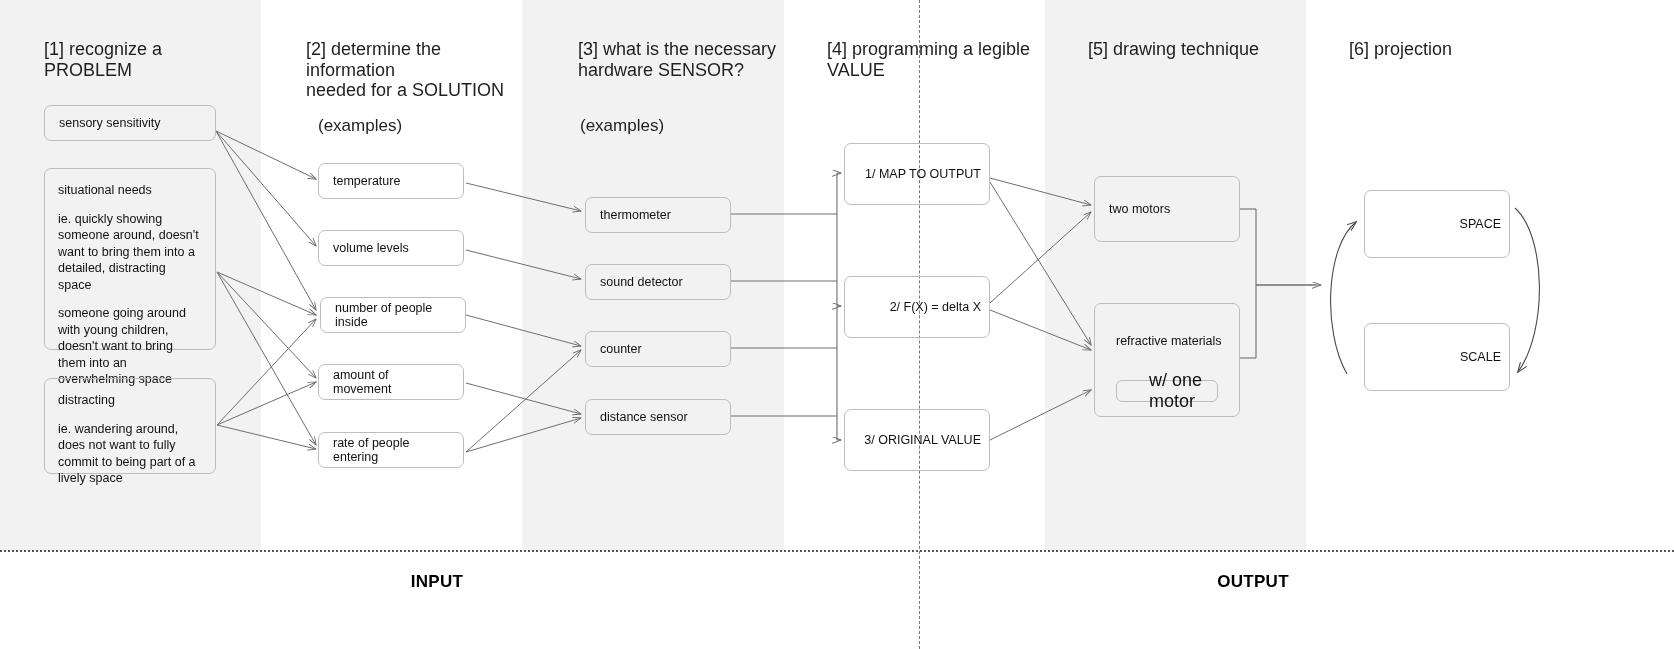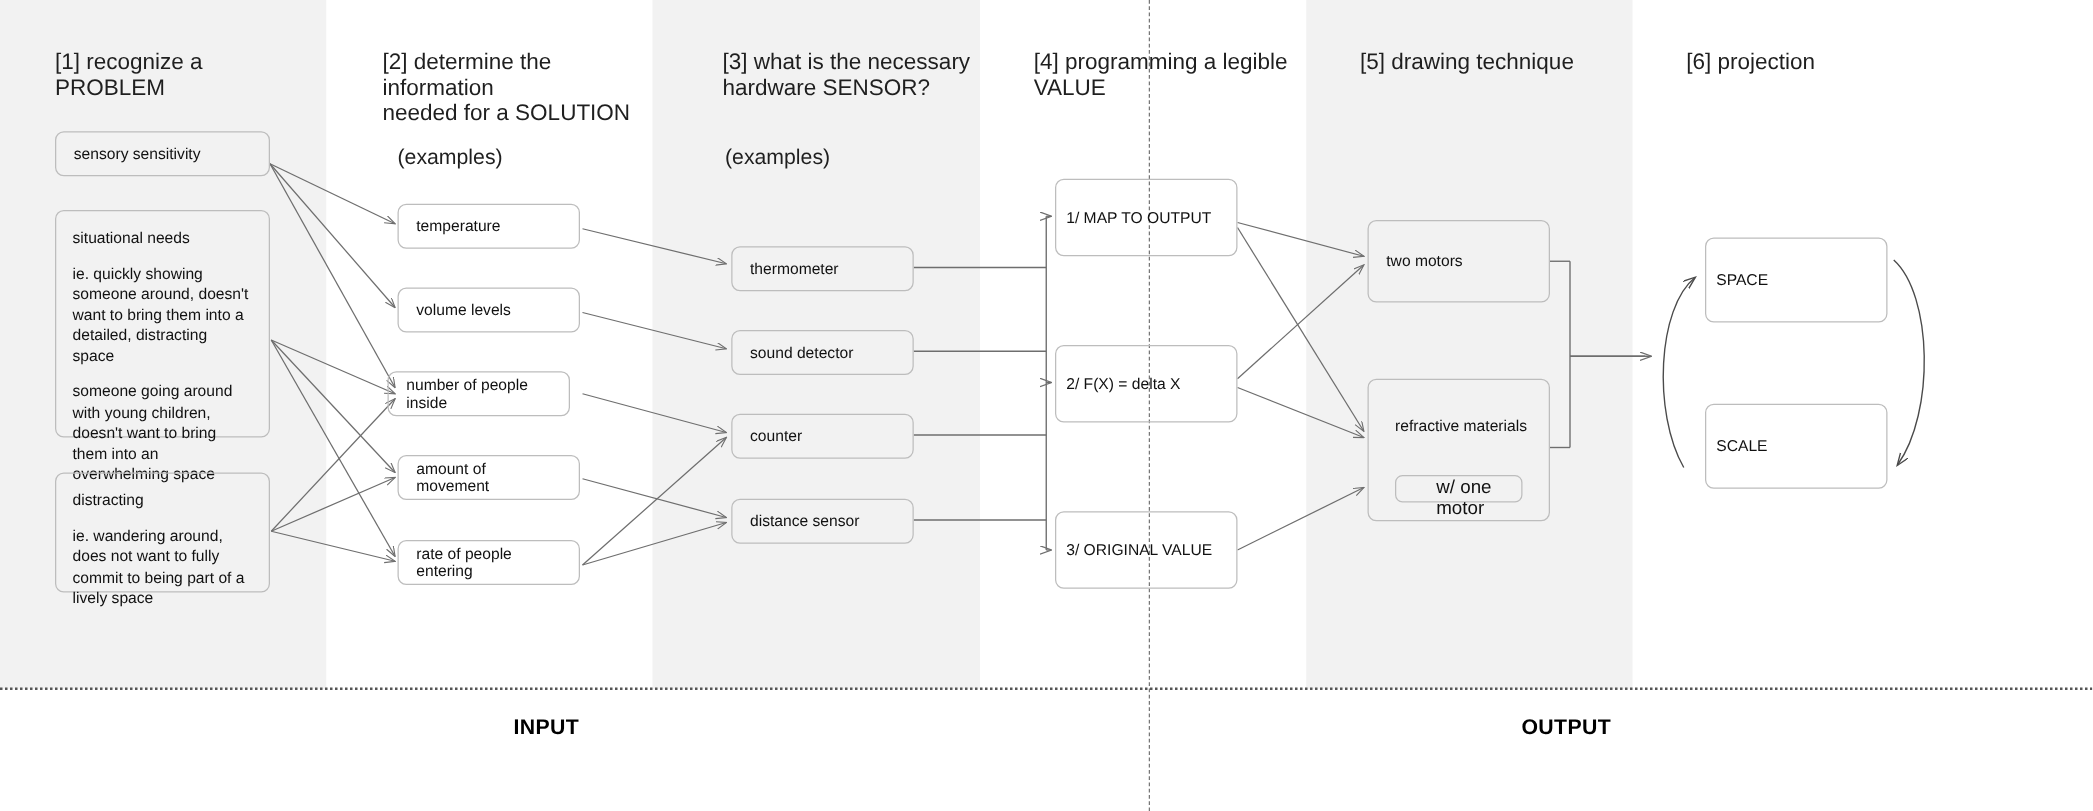--- a/index.html
+++ b/index.html
@@ -50,21 +50,21 @@
     border: 1px solid #bdbdbd;
     border-radius: 7px;
     background: transparent;
     font-size: 12.5px;
     color: #111111;
     display: flex;
     align-items: center;
     padding: 0 14px;
   }
   .node.center {
-    justify-content: flex-start;
+    justify-content: flex-end;
     padding: 0 8px;
   }
   .node.rich {
     display: block;
     padding: 13px 13px 12px 13px;
     line-height: 1.32;
     align-items: flex-start;
   }
   .node .title-line {
     display: block;
@@ -75,24 +75,24 @@
     margin-bottom: 12px;
   }
   .node .para:last-child {
     margin-bottom: 0;
   }
   .chip {
     position: absolute;
     box-sizing: border-box;
     border: 1px solid #bdbdbd;
     border-radius: 6px;
-    font-size: 15px;
+    font-size: 18px;
     color: #111111;
     display: flex;
-    align-items: flex-start;
+    align-items: center;
     justify-content: center;
     background: transparent;
     padding-left: 32px;
   }
   .hdivider {
     position: absolute;
     left: 0;
     width: 1674px;
     height: 0;
     border-top: 2px dotted #555555;
@@ -214,21 +214,21 @@
     <span class="title-line">distracting</span>
     <span class="para">ie. wandering around, does not want to fully commit to being part of a lively space</span>
   </div>
 
   <div class="node" style="left:318px;top:163px;width:146px;height:36px;">
     <span>temperature</span>
   </div>
   <div class="node" style="left:318px;top:230px;width:146px;height:36px;">
     <span>volume levels</span>
   </div>
-  <div class="node" style="left:310px;top:297px;width:146px;height:36px;">
+  <div class="node" style="left:320px;top:297px;width:146px;height:36px;">
     <span>number of people inside</span>
   </div>
   <div class="node" style="left:318px;top:432px;width:146px;height:36px;">
     <span>rate of people entering</span>
   </div>
   <div class="node" style="left:318px;top:364px;width:146px;height:36px;">
     <span>amount of movement</span>
   </div>
 
   <div class="node" style="left:585px;top:197px;width:146px;height:36px;">

